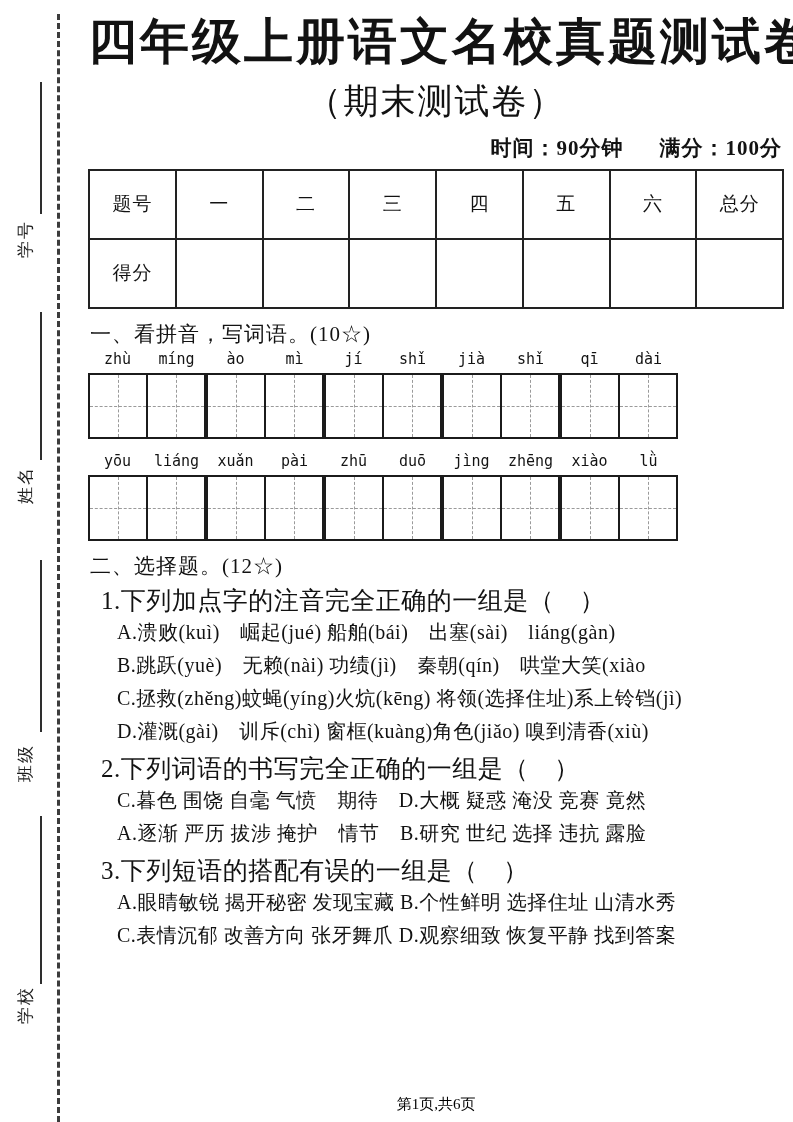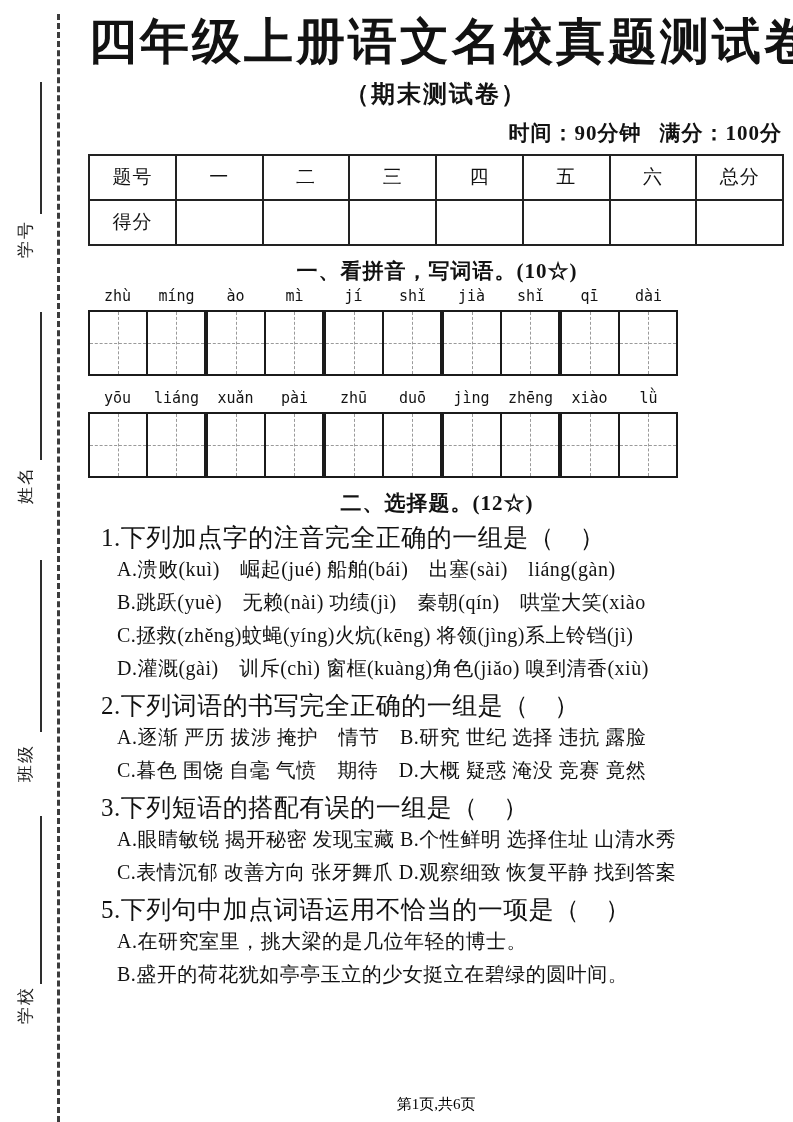--- a/index.html
+++ b/index.html
@@ -26,33 +26,33 @@
   .seal-label.s2{top:474px;}
   .seal-label.s3{top:752px;}
   .seal-label.s4{top:994px;}
 
   
   .content{position:absolute;left:88px;top:0;width:696px;}
   .title{
     font-size:49px;font-weight:700;text-align:center;
     margin:14px 0 0 0;letter-spacing:3px;line-height:1.14;white-space:nowrap;
   }
-  .subtitle{font-size:24px;font-weight:700;text-align:center;margin:8px 0 0 0;letter-spacing:2px;}
+  .subtitle{font-size:35px;font-weight:400;text-align:center;margin:8px 0 0 0;letter-spacing:2px;}
   .info-line{
-    display:flex;justify-content:flex-end;gap:18px;
+    display:flex;justify-content:flex-end;gap:36px;
     font-size:21px;font-weight:700;margin:9px 2px 7px 0;letter-spacing:1px;
   }
 
   table.score{border-collapse:collapse;width:100%;table-layout:fixed;}
   table.score td{
     border:2px solid #222;height:35px;text-align:center;
-    font-size:19px;letter-spacing:1px;padding:4px;
-  }
-
-  .sec-heading{font-size:21px;font-weight:700;margin:11px 0 0 2px;letter-spacing:1px;line-height:28px;text-align:center;}
+    font-size:19px;letter-spacing:1px;padding:16px;
+  }
+
+  .sec-heading{font-size:21px;font-weight:400;margin:11px 0 0 2px;letter-spacing:1px;line-height:28px;}
 
   .pinyin-row{display:flex;justify-content:space-between;width:590px;margin-top:2px;}
   .pinyin-row.row2{margin-top:13px;}
   .pin-group{width:124px;}
   .pins{display:flex;height:23px;font-family:"DejaVu Sans Mono",monospace;font-size:15px;color:#141414;}
   .pins span{width:50%;text-align:center;white-space:nowrap;}
   .boxes{display:flex;border:2px solid #1b1b1b;height:62px;background:#fff;}
   .cellbox{flex:1;position:relative;}
   .cellbox + .cellbox{border-left:2px solid #1b1b1b;}
   .cellbox::before{content:"";position:absolute;left:0;right:0;top:50%;border-top:1px dashed #9a9a9a;}
@@ -221,39 +221,34 @@
           </div>
       </div>
     </div>
 
     <div class="sec-heading">二、选择题。(12☆)</div>
 
     <div class="question">
       <div class="q-stem">1.下列加点字的注音完全正确的一组是（　）</div>
       <div class="q-opt">A.溃败(kuì)　崛起(jué) 船舶(bái)　出塞(sài)　liáng(gàn)</div>
       <div class="q-opt">B.跳跃(yuè)　无赖(nài) 功绩(jì)　秦朝(qín)　哄堂大笑(xiào</div>
-      <div class="q-opt">C.拯救(zhěng)蚊蝇(yíng)火炕(kēng) 将领(jìng)系上铃铛(jì)</div>
+      <div class="q-opt">C.拯救(zhěng)蚊蝇(yíng)火炕(kēng) 将领(选择住址)系上铃铛(jì)</div>
       <div class="q-opt">D.灌溉(gài)　训斥(chì) 窗框(kuàng)角色(jiǎo) 嗅到清香(xiù)</div>
     </div>
 
     <div class="question">
       <div class="q-stem">2.下列词语的书写完全正确的一组是（　）</div>
+      <div class="q-opt">C.暮色 围饶 自毫 气愤　期待　D.大概 疑惑 淹没 竞赛 竟然</div>
       <div class="q-opt">A.逐渐 严历 拔涉 掩护　情节　B.研究 世纪 选择 违抗 露脸</div>
-      <div class="q-opt">C.暮色 围饶 自毫 气愤　期待　D.大概 疑惑 淹没 竞赛 竟然</div>
     </div>
 
     <div class="question">
       <div class="q-stem">3.下列短语的搭配有误的一组是（　）</div>
       <div class="q-opt">A.眼睛敏锐 揭开秘密 发现宝藏 B.个性鲜明 选择住址 山清水秀</div>
       <div class="q-opt">C.表情沉郁 改善方向 张牙舞爪 D.观察细致 恢复平静 找到答案</div>
     </div>
 
 
-    <div class="question">
-      <div class="q-stem">5.下列句中加点词语运用不恰当的一项是（　）</div>
-      <div class="q-opt">A.在研究室里，挑大梁的是几位年轻的博士。</div>
-      <div class="q-opt">B.盛开的荷花犹如亭亭玉立的少女挺立在碧绿的圆叶间。</div>
-    </div>
 
   </div>
 
   <div class="footer">第1页,共6页</div>
 </div>
 
 </body></html>

